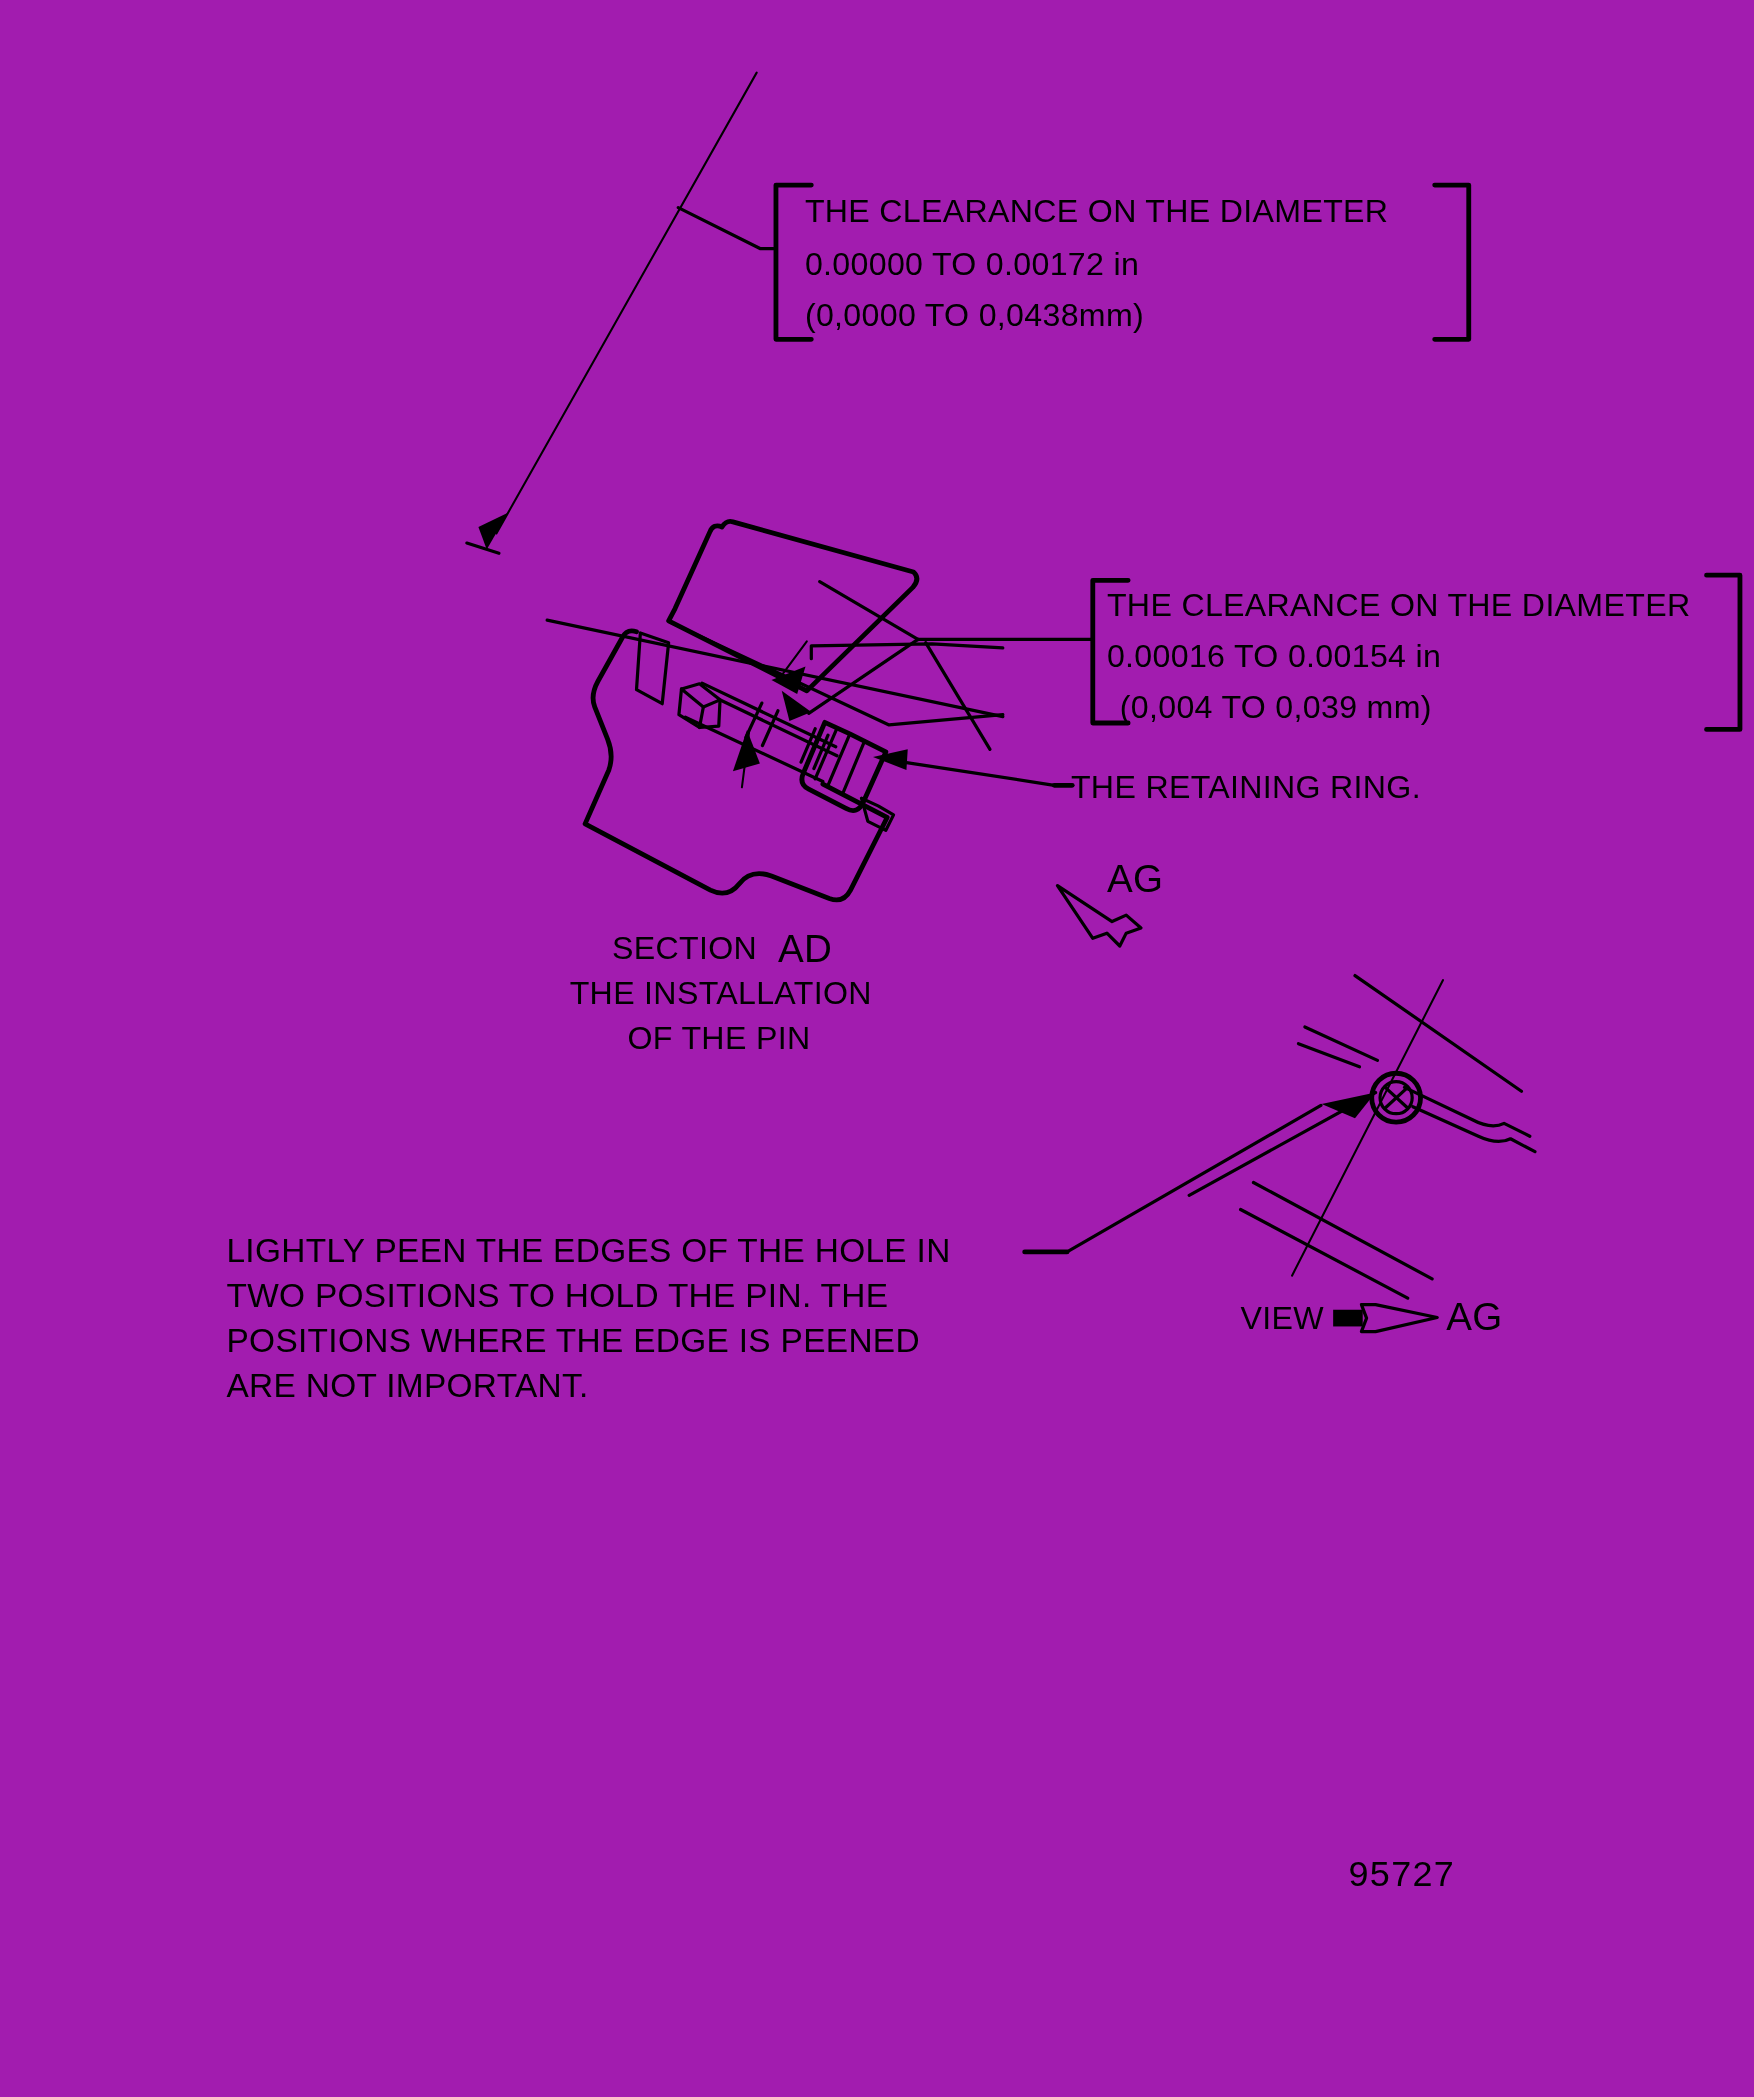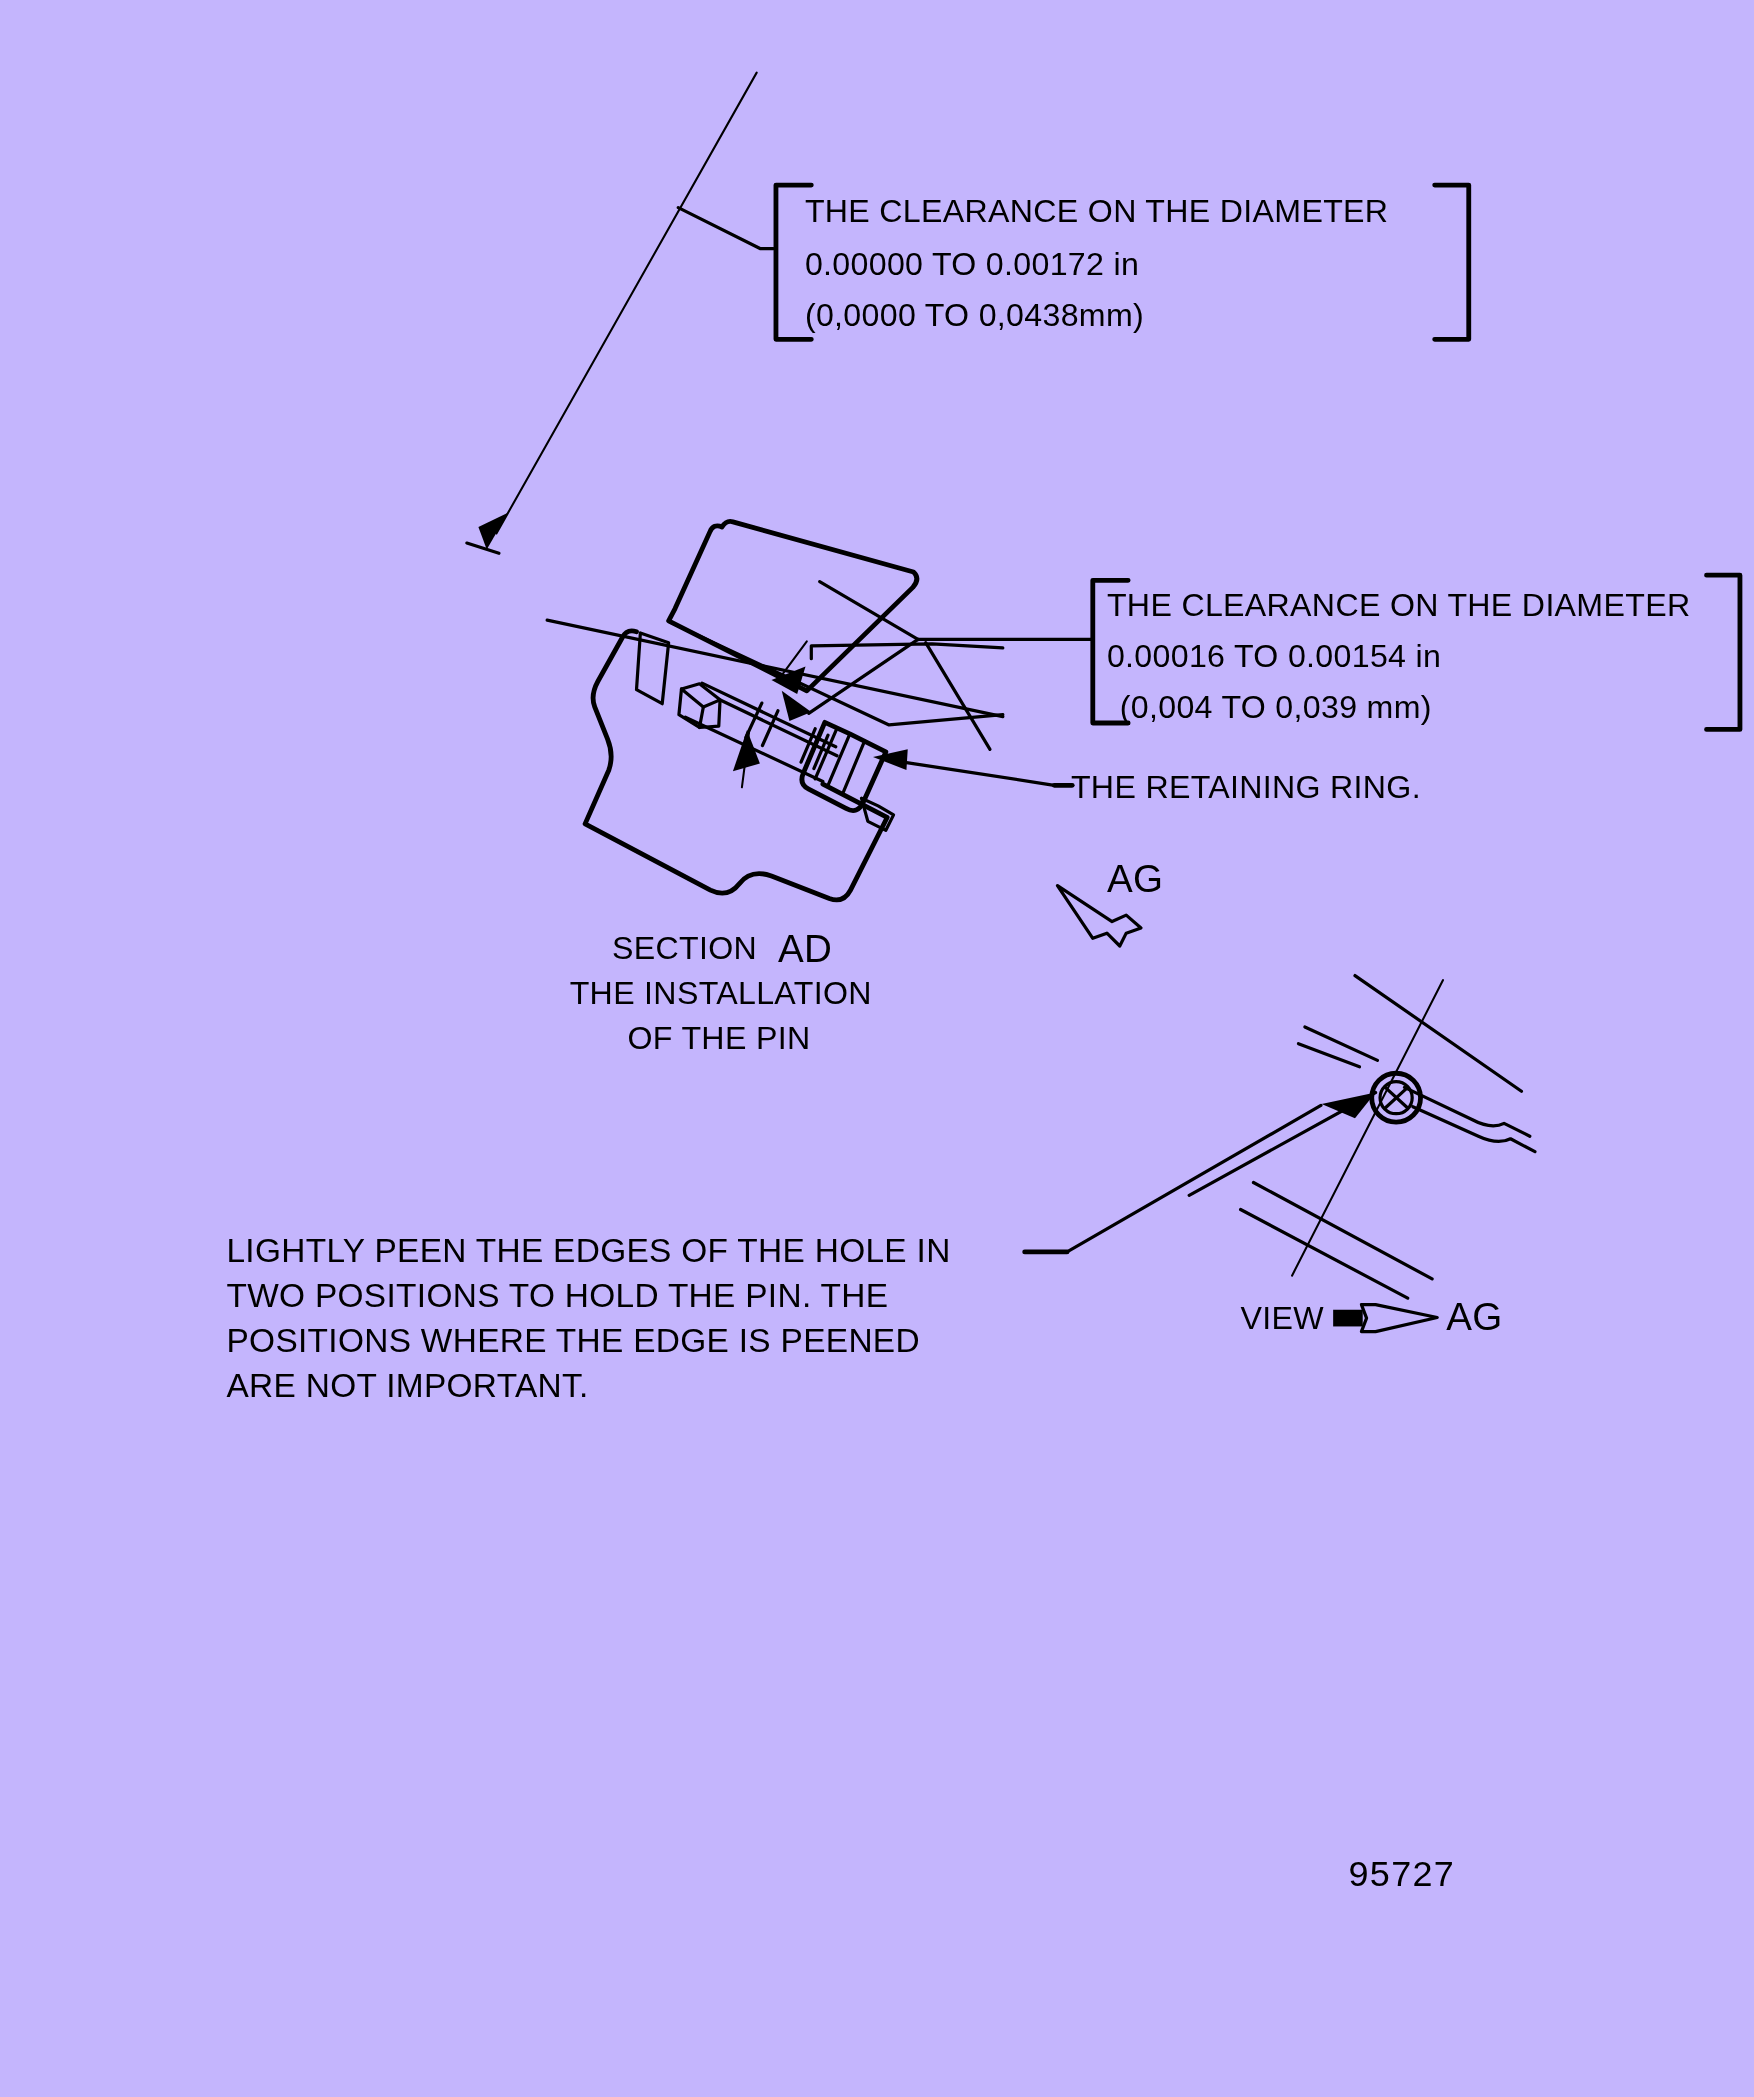--- a/index.html
+++ b/index.html
@@ -7,21 +7,21 @@
     padding: 0;
     background: #ffffff;
   }
   body {
     font-family: "Liberation Sans", sans-serif;
   }
   #page {
     position: relative;
     width: 1755px;
     height: 2097px;
-    background: #c4b5fd;
+    background: #a21caf;
     overflow: hidden;
   }
   #drawing {
     position: absolute;
     left: 0;
     top: 0;
     width: 1755px;
     height: 2097px;
   }
   

